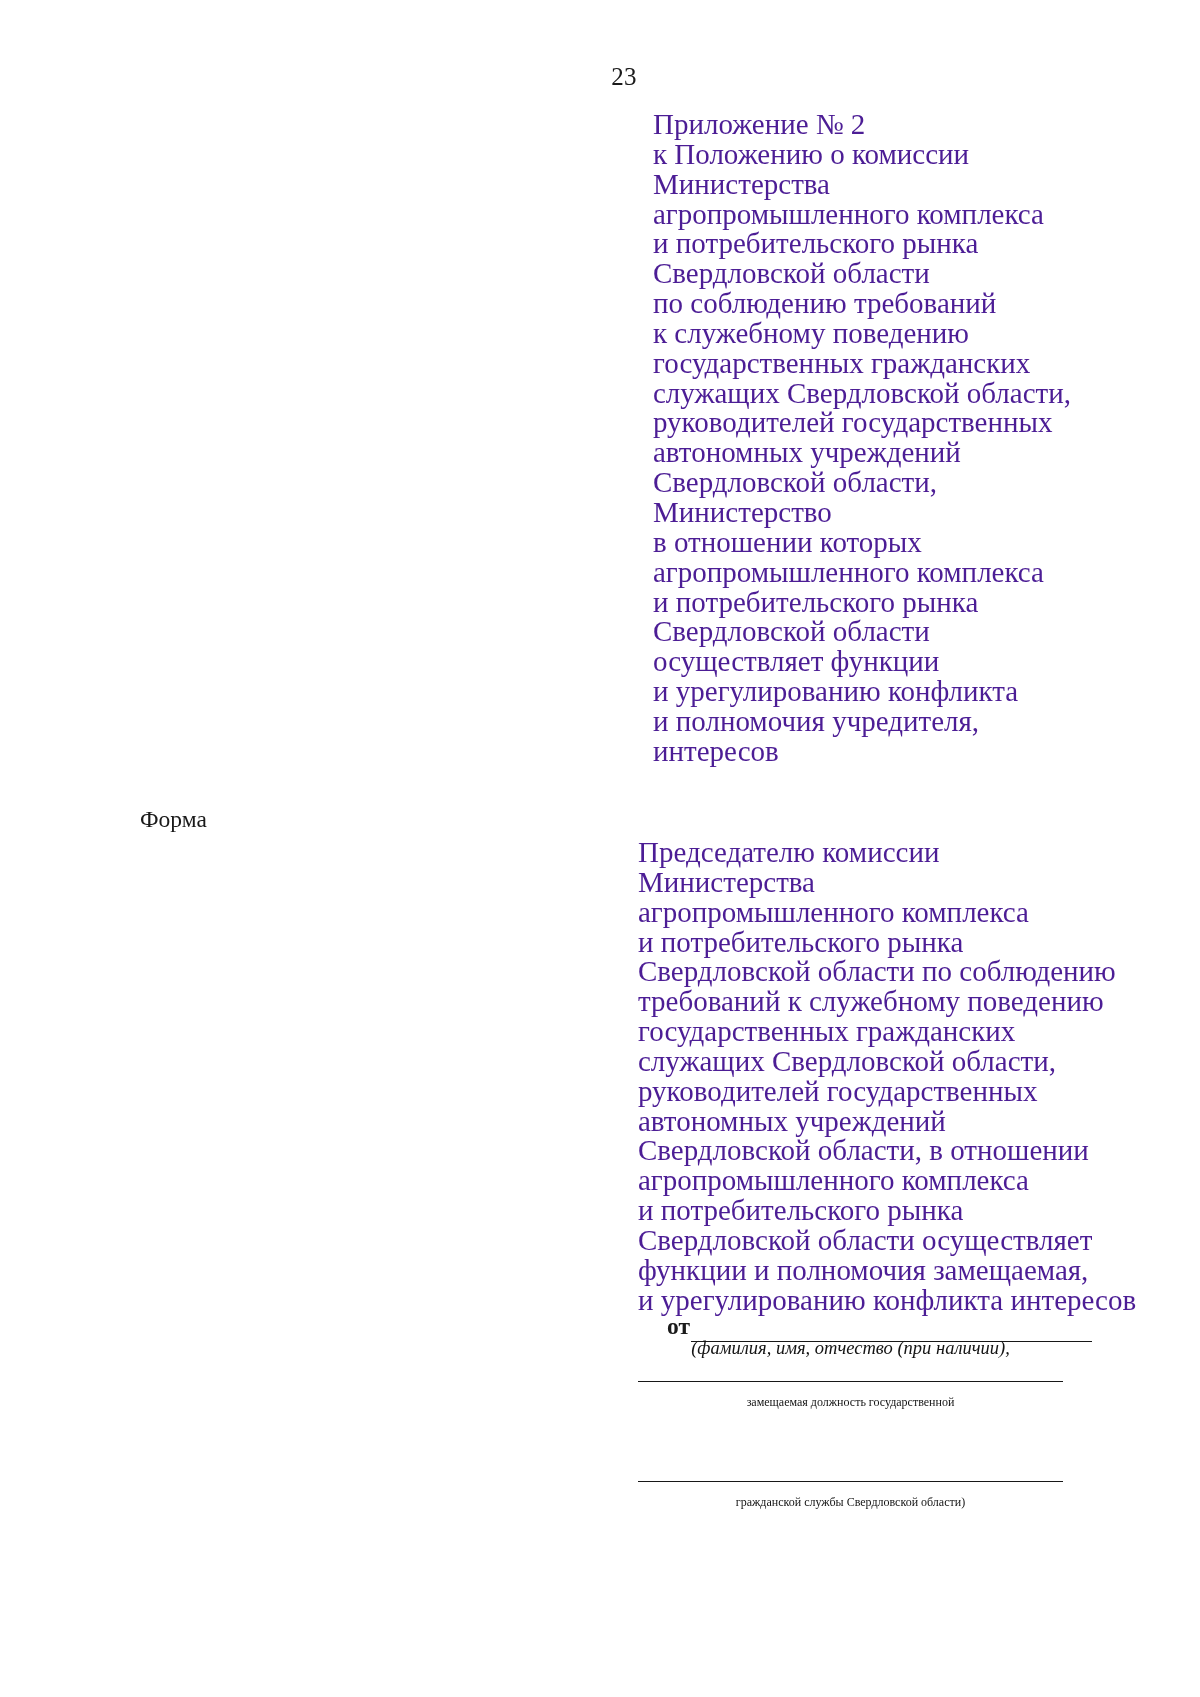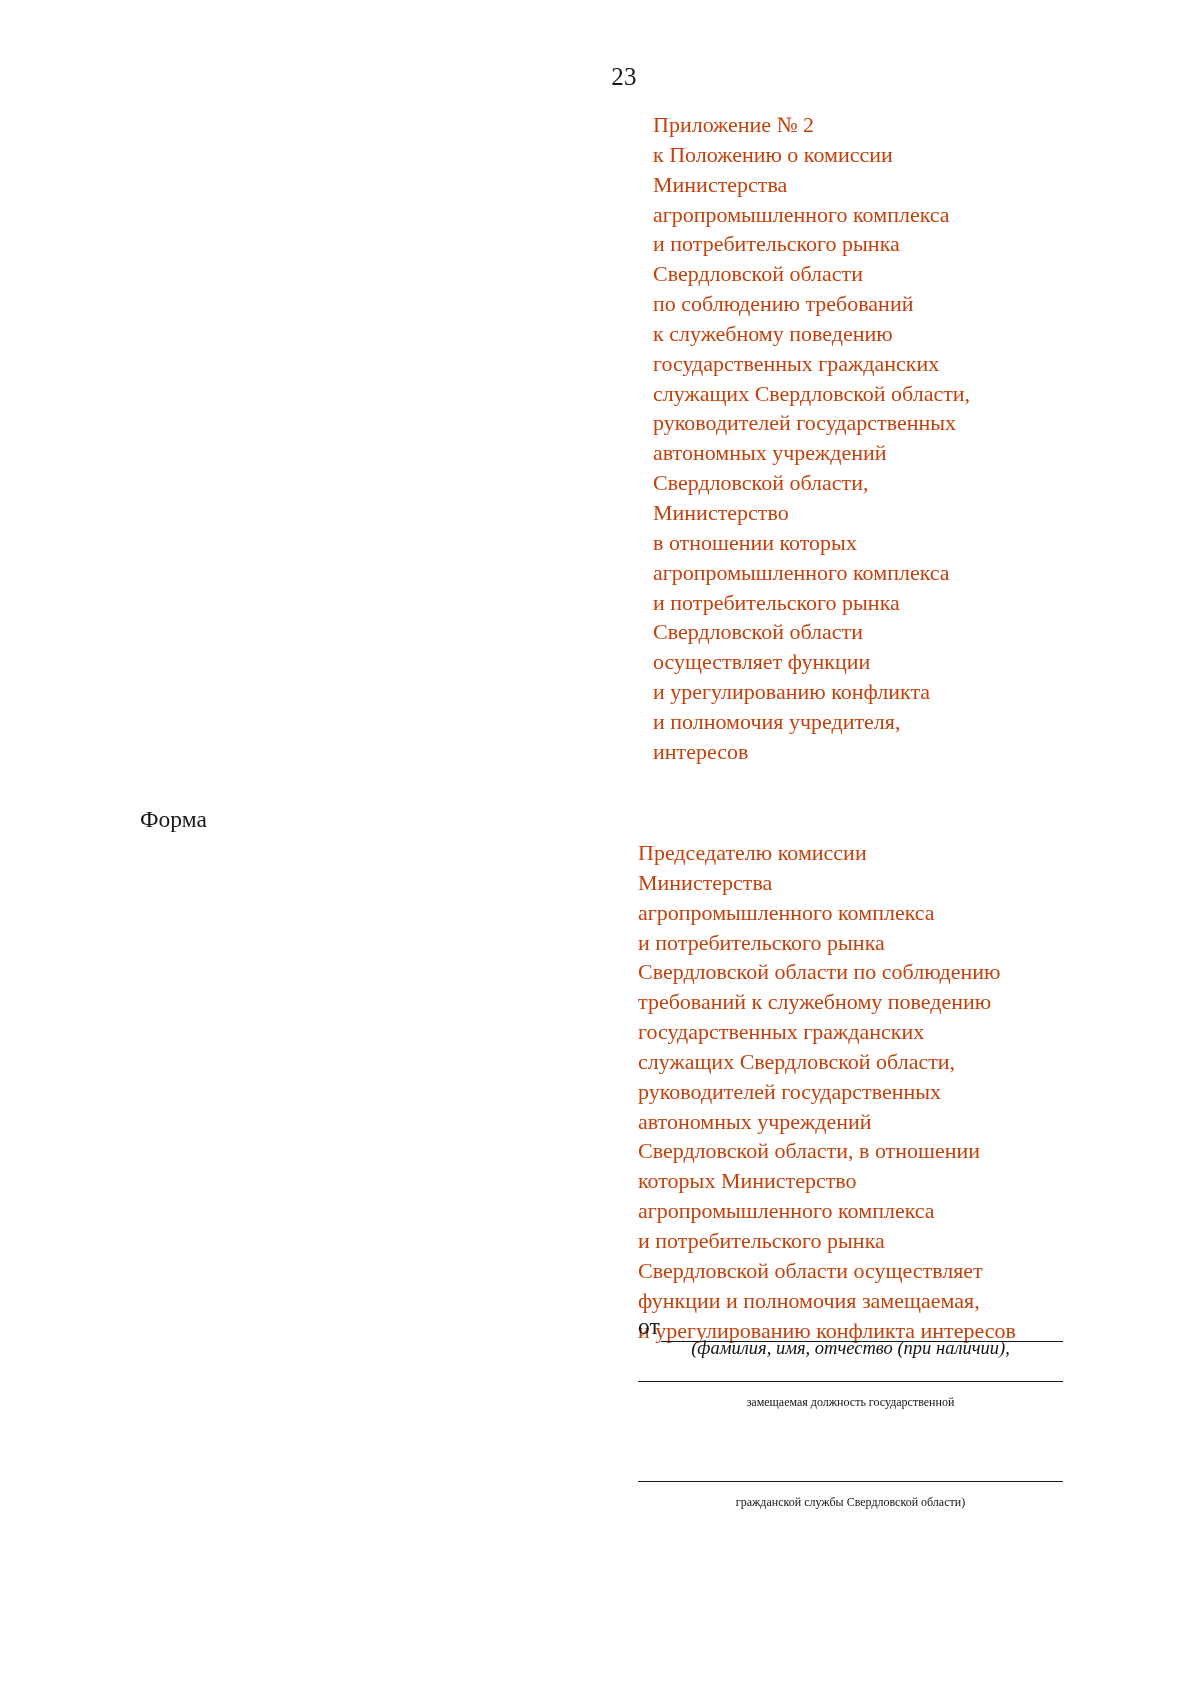--- a/index.html
+++ b/index.html
@@ -29,23 +29,23 @@
     text-align: center;
     font-size: 25px;
     line-height: 30px;
     letter-spacing: 0.3px;
     margin-left: 24px;
   }
 
   
   .block {
     position: absolute;
-    font-size: 22px;
+    font-size: 29px;
     line-height: 29.85px;
-    color: #c2410c;
+    color: #4c1d95;
   }
   .block .ln {
     white-space: pre;
     display: block;
   }
 
   #appendix-block {
     left: 653px;
     top: 110px;
     width: 420px;
@@ -61,27 +61,28 @@
 
   #addressee-block {
     left: 638px;
     top: 838px;
     width: 430px;
   }
 
   
   .from-row {
     position: absolute;
-    left: 638px;
+    left: 667px;
     top: 1312px;
     width: 425px;
     display: flex;
     align-items: flex-end;
     font-size: 23.5px;
     line-height: 29.85px;
+    font-weight: bold;
   }
   .from-row .from-label {
     white-space: pre;
   }
   .from-row .rule {
     flex: 1 1 auto;
     border-bottom: 1.7px solid #171717;
     height: 22px;
     margin-left: 1px;
   }
@@ -162,21 +163,20 @@
     <span class="ln">Министерства</span>
     <span class="ln">агропромышленного комплекса</span>
     <span class="ln">и потребительского рынка</span>
     <span class="ln">Свердловской области по соблюдению</span>
     <span class="ln">требований к служебному поведению</span>
     <span class="ln">государственных гражданских</span>
     <span class="ln">служащих Свердловской области,</span>
     <span class="ln">руководителей государственных</span>
     <span class="ln">автономных учреждений</span>
     <span class="ln">Свердловской области, в отношении</span>
-    <span class="ln">которых Министерство</span>
     <span class="ln">агропромышленного комплекса</span>
     <span class="ln">и потребительского рынка</span>
     <span class="ln">Свердловской области осуществляет</span>
     <span class="ln">функции и полномочия замещаемая,</span>
     <span class="ln">и урегулированию конфликта интересов</span>
   </div>
 
   <div class="from-row">
     <span class="from-label">от</span>
     <span class="rule"></span>

